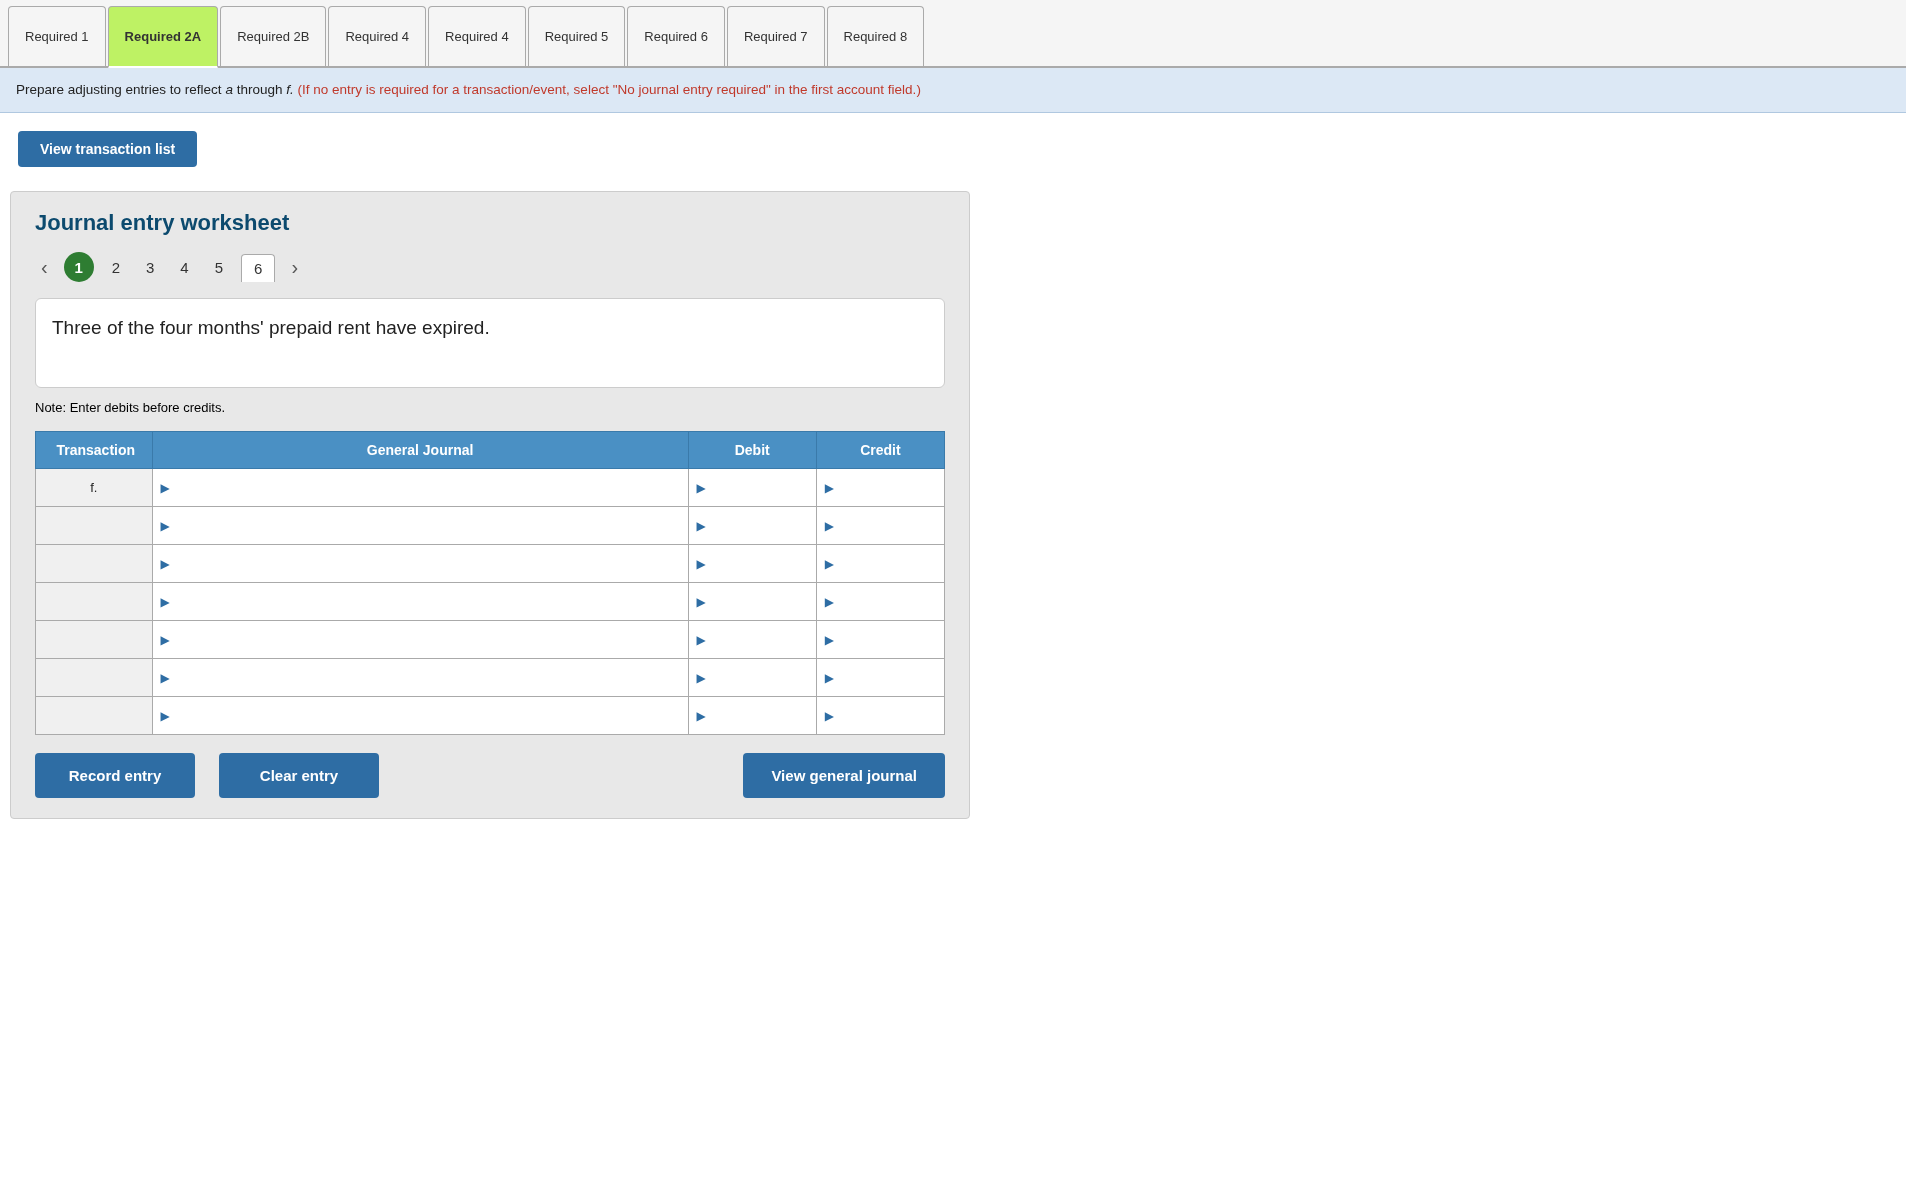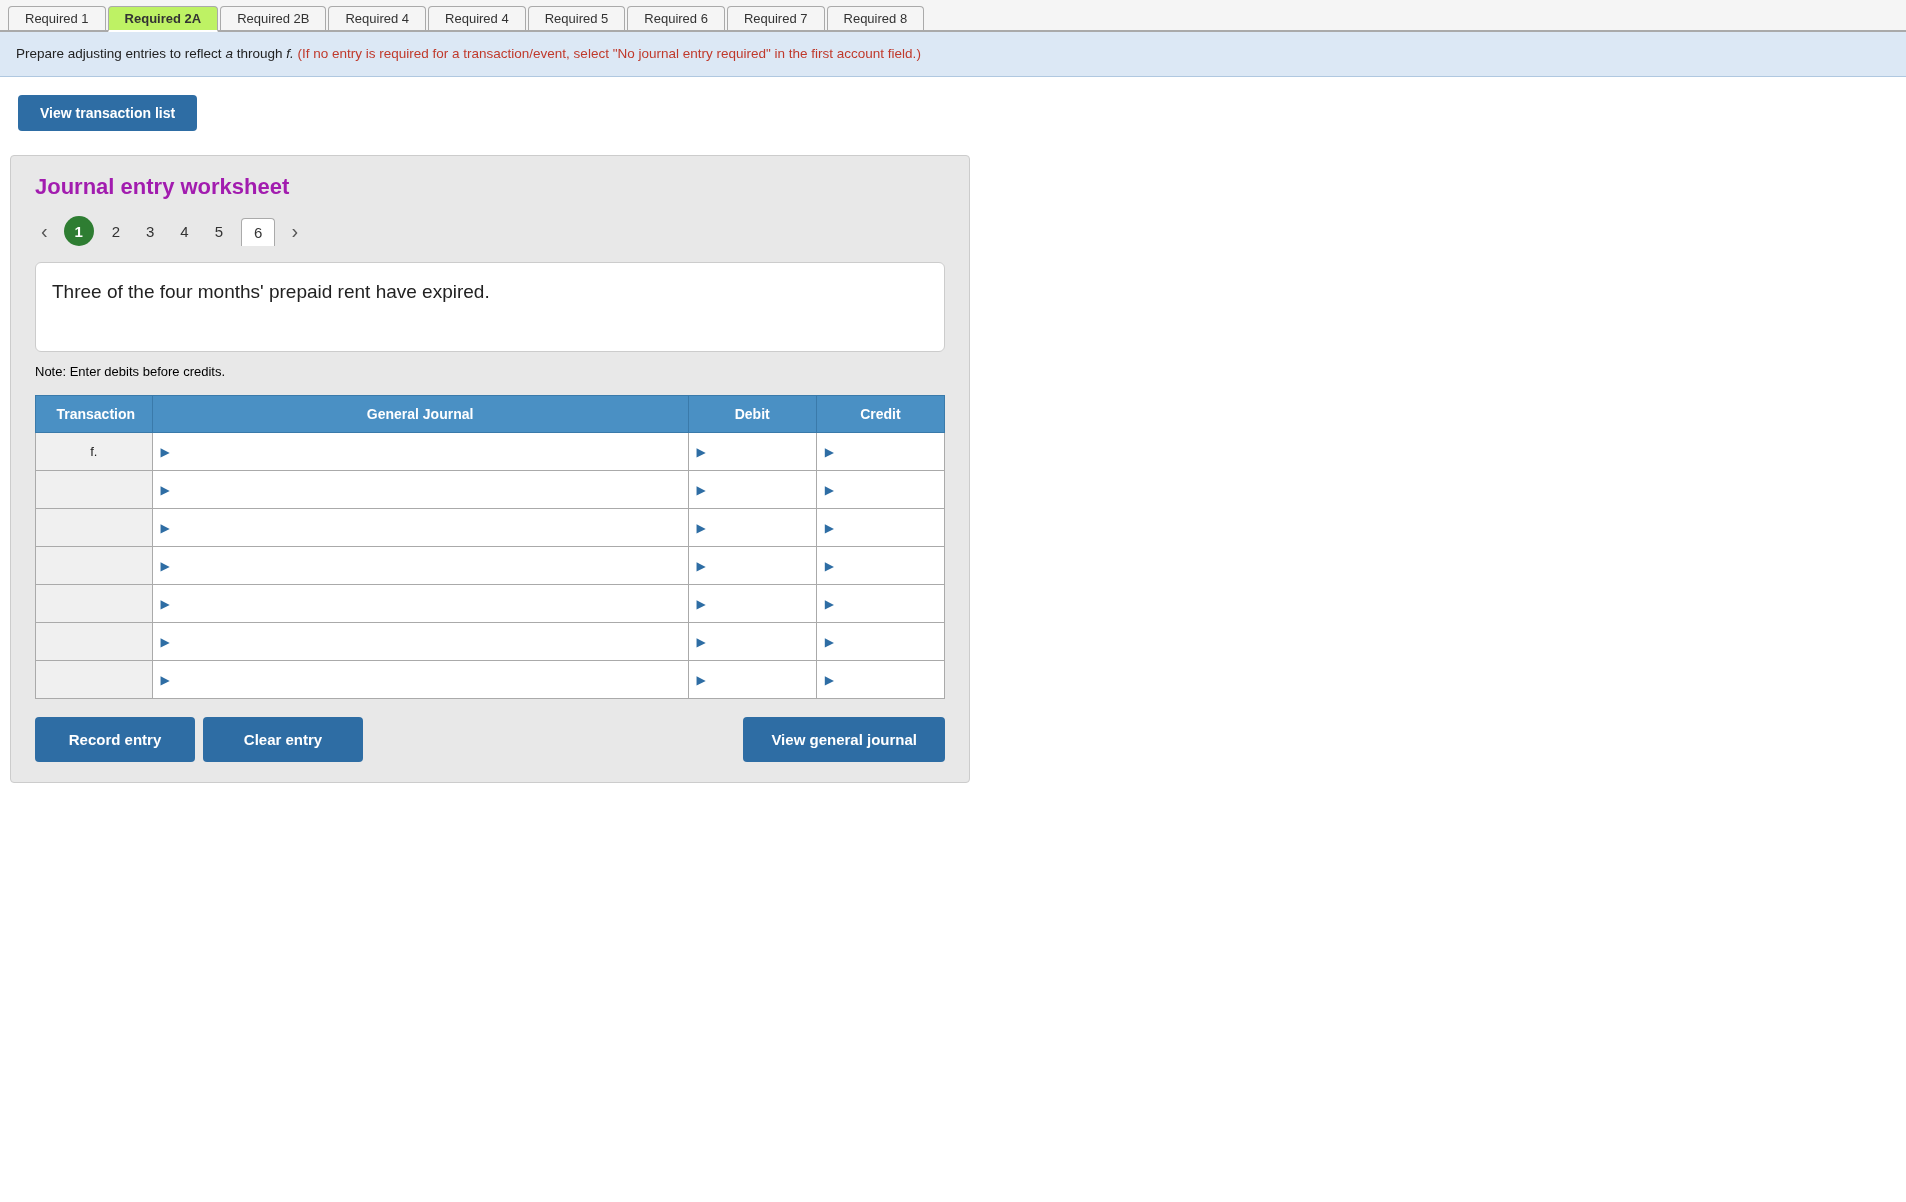--- a/index.html
+++ b/index.html
@@ -12,21 +12,21 @@
 
     
     .tabs-bar {
       display: flex;
       border-bottom: 2px solid #aaa;
       background: #f5f5f5;
       padding: 0 8px;
       padding-top: 6px;
     }
     .tab {
-      padding: 4px 16px;
+      padding: 22px 16px;
       border: 1px solid #aaa;
       border-bottom: none;
       background: #f5f5f5;
       cursor: pointer;
       margin-right: 2px;
       font-size: 13px;
       color: #333;
       border-radius: 4px 4px 0 0;
     }
     .tab.active {
@@ -69,21 +69,21 @@
       border: 1px solid #ccc;
       border-radius: 4px;
       padding: 18px 24px 20px 24px;
       max-width: 960px;
     }
 
     .worksheet-title {
       font-size: 22px;
       font-weight: bold;
       margin-bottom: 16px;
-      color: #a21caf;
+      color: #0c4a6e;
     }
 
     
     .pagination {
       display: flex;
       align-items: center;
       gap: 10px;
       margin-bottom: 16px;
     }
     .page-arrow {
@@ -195,21 +195,21 @@
       margin-right: 4px;
     }
     .cell-with-arrow {
       display: flex;
       align-items: center;
     }
 
     
     .bottom-buttons {
       display: flex;
-      gap: 8px;
+      gap: 24px;
       align-items: center;
     }
     .btn-blue {
       background: #2e6da4;
       color: #fff;
       padding: 14px 28px;
       font-size: 15px;
       font-weight: bold;
       border: none;
       border-radius: 4px;

